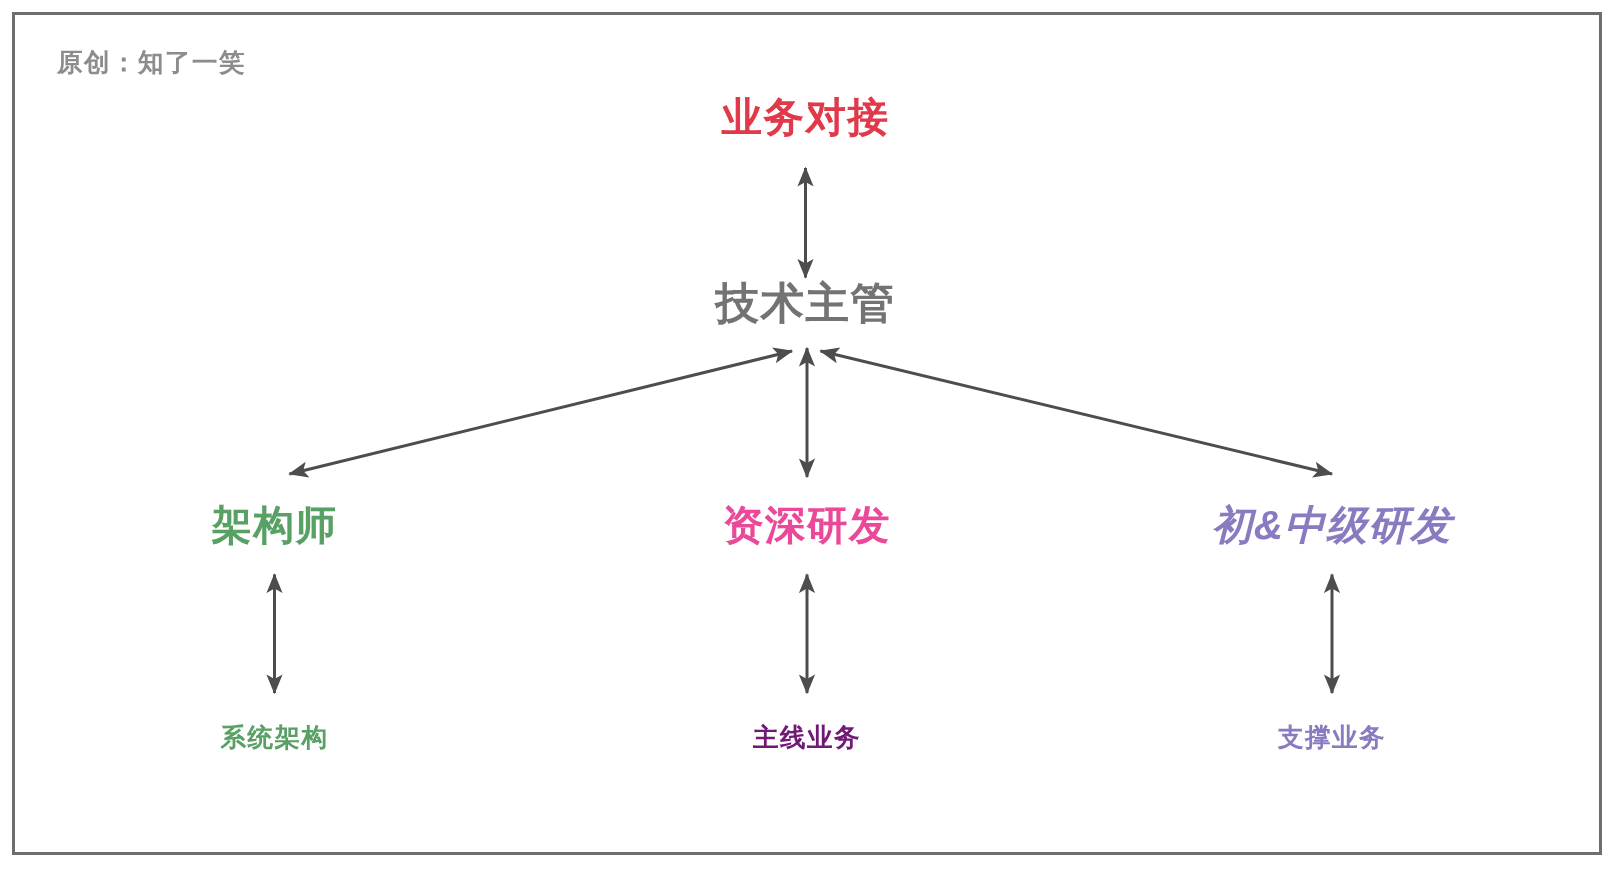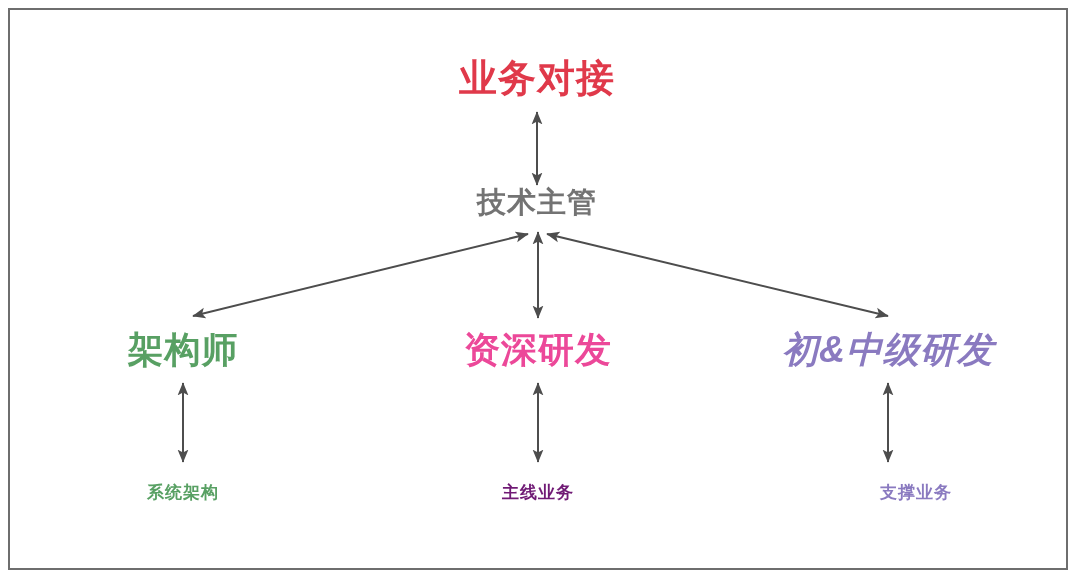--- a/index.html
+++ b/index.html
@@ -46,31 +46,32 @@
     white-space: nowrap;
   }
   .node {
     position: absolute;
     transform: translate(-50%, -50%);
     white-space: nowrap;
     font-weight: bold;
     letter-spacing: 1px;
     text-align: center;
   }
-  .node-l0 { font-size: 38px; }
+  .node-l0 { font-size: 27px; }
   .node-l1 { font-size: 29px; }
-  .node-l2 { font-size: 36px; }
+  .node-l2 { font-size: 27px; }
   .node-l3 { font-size: 17px; }
 </style>
 </head>
 <body>
 
 <div id="canvas">
   <div id="frame"></div>
 
+  <div class="watermark" style="color: rgb(140, 140, 140);">原创：知了一笑</div>
 
   <svg id="arrow-layer" viewBox="0 0 1080 582" xmlns="http://www.w3.org/2000/svg">
     <defs>
       <marker id="arrowhead-end" markerWidth="7" markerHeight="7" refX="6.2" refY="3.1" orient="auto" markerUnits="strokeWidth">
         <path d="M0,0.4 L6.6,3.1 L0,5.8 L1.5,3.1 Z" fill="#4d4d4d"></path>
       </marker>
       <marker id="arrowhead-start" markerWidth="7" markerHeight="7" refX="6.2" refY="3.1" orient="auto-start-reverse" markerUnits="strokeWidth">
         <path d="M0,0.4 L6.6,3.1 L0,5.8 L1.5,3.1 Z" fill="#4d4d4d"></path>
       </marker>
     </defs>
@@ -86,15 +87,15 @@
   </svg>
 
   <div id="node-layer">
       <div class="node node-l0" style="left: 537px; top: 78px; color: rgb(224, 57, 74);">业务对接</div>
       <div class="node node-l1" style="left: 537px; top: 203px; color: #737373;">技术主管</div>
       <div class="node node-l2" style="left: 183px; top: 350px; color: rgb(88, 160, 99);">架构师</div>
       <div class="node node-l2" style="left: 538px; top: 350px; color: #ec4899;">资深研发</div>
       <div class="node node-l2" style="left: 888px; top: 350px; color: rgb(138, 122, 192); font-style: italic;">初&amp;中级研发</div>
       <div class="node node-l3" style="left: 183px; top: 492px; color: rgb(88, 160, 99);">系统架构</div>
       <div class="node node-l3" style="left: 538px; top: 492px; color: #701a75;">主线业务</div>
-      <div class="node node-l3" style="left: 888px; top: 492px; color: rgb(138, 122, 192); margin-left: 28px;">支撑业务</div>
+      <div class="node node-l3" style="left: 888px; top: 492px; color: rgb(138, 122, 192);">支撑业务</div>
     </div>
 </div>
 
 </body></html>

